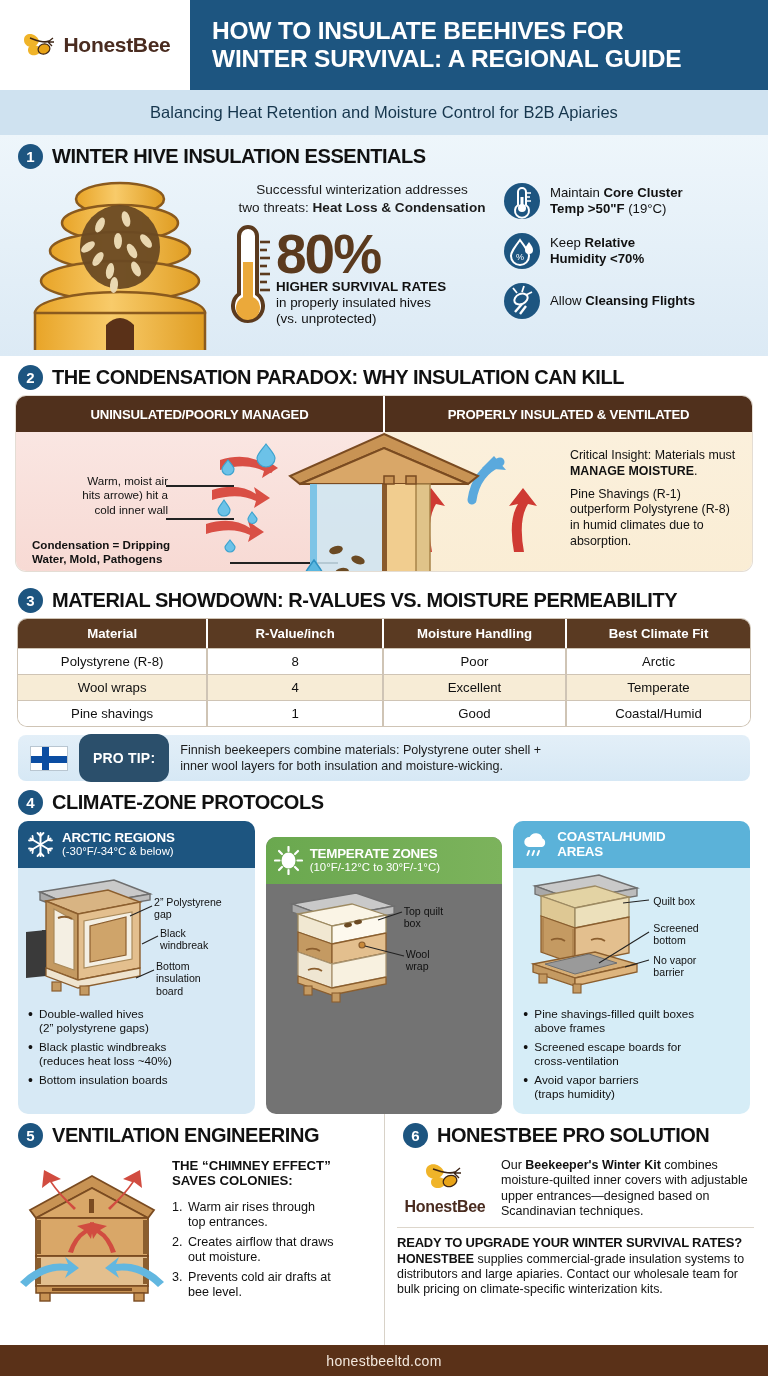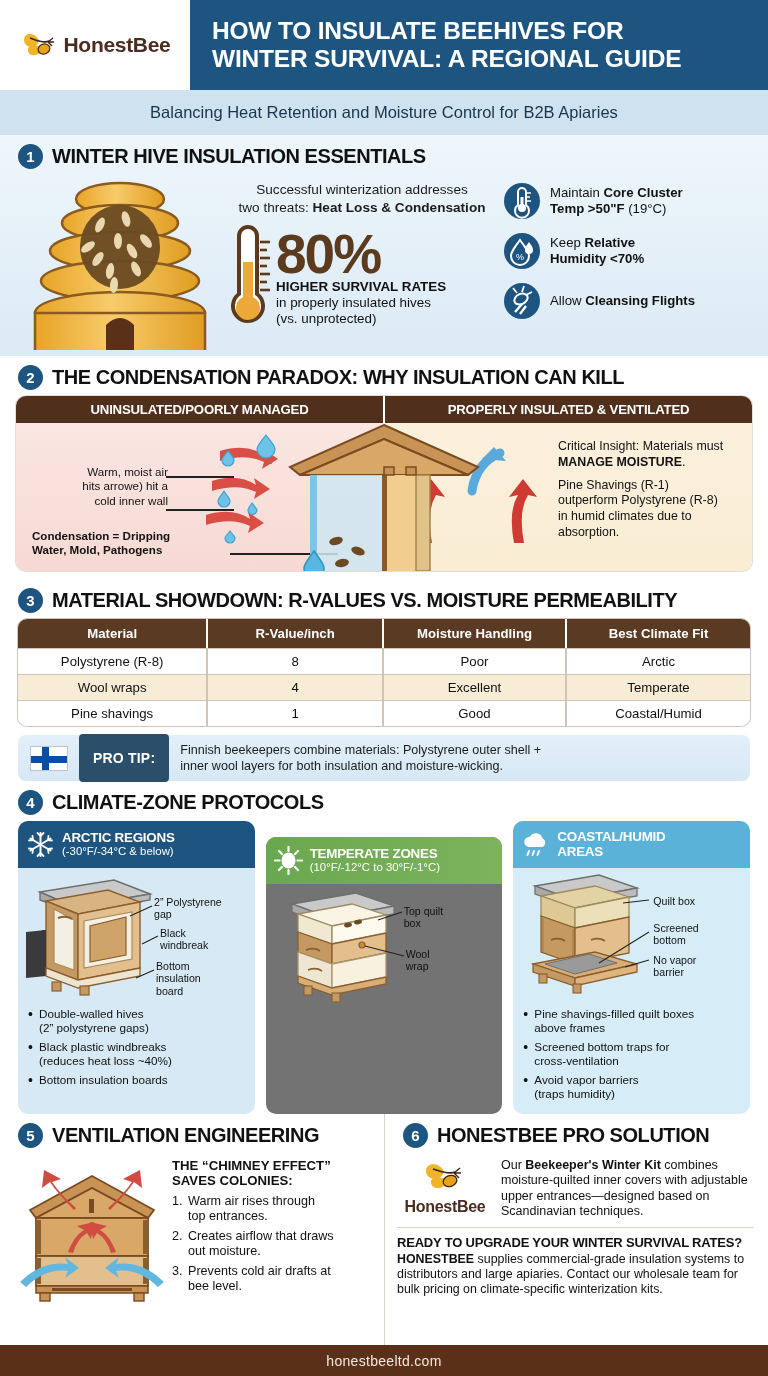--- a/index.html
+++ b/index.html
@@ -45,30 +45,30 @@
   .s1-right { flex: 1; padding-left: 6px; padding-top: 8px; display: flex; flex-direction: column; gap: 14px;}
   .kv { display: flex; align-items: center; gap: 10px; }
   .kv-icon { width: 36px; height: 36px; border-radius: 50%; background: #1d5580; flex: none; position: relative; }
   .kv-txt { font-size: 13.2px; line-height: 1.22; color: #111; }
   .kv-txt b { font-weight: bold; }
 
   
   .sec2 { background: #fff; }
   .diagram { margin: 0 16px 8px 16px; border-radius: 10px; overflow: hidden; position: relative; height: 175px;
              box-shadow: 0 0 0 1px #e4ddd4; }
-  .diag-head { display: flex; height: 27px; background: #50301c; }
+  .diag-head { display: flex; height: 36px; background: #50301c; }
   .diag-head div { flex: 1; color: #fff; font-size: 13.2px; font-weight: bold; display: flex;
                    align-items: center; justify-content: center; letter-spacing: -0.2px;}
   .diag-head .sep { flex: none; width: 2px; background: #fff; }
   .diag-body { height: 148px; display: flex; position: relative; }
   .diag-left { flex: 1; background: linear-gradient(180deg,#fae6e2 0%, #f7d9d3 100%); position: relative; }
   .diag-right { flex: 1; background: linear-gradient(180deg,#fbf0dc 0%, #faedd4 100%); position: relative; }
   .dlabel { position: absolute; font-size: 11.6px; line-height: 1.25; color: #111; }
   .dlabel.b { font-weight: bold; }
-  .dtext { position: absolute; right: 22px; top: 16px; width: 172px; font-size: 12.4px; line-height: 1.27; color: #111; }
+  .dtext { position: absolute; right: 10px; top: 16px; width: 172px; font-size: 12.4px; line-height: 1.27; color: #111; }
   .dtext p { margin-bottom: 7px; }
   .dtext b { font-weight: bold; }
 
   
   .sec3 { background: #fff; }
   table.mat { width: 732px; margin: 0 18px; border-collapse: separate; border-spacing: 0;
               border-radius: 9px; overflow: hidden; box-shadow: 0 0 0 1px #cfc4b5; }
   table.mat th { background: #5a3a22; color: #fff; font-size: 13.2px; font-weight: bold; padding: 7px 4px;
                  border-right: 2px solid #fff; }
   table.mat th:last-child { border-right: none; }
@@ -76,21 +76,21 @@
                  border-top: 1px solid #cfc4b5; color: #111; }
   table.mat td:last-child { border-right: none; }
   table.mat tr.alt td { background: #f7ecd6; }
   table.mat tr.wht td { background: #ffffff; }
   .protip { margin: 9px 18px 0 18px; height: 46px; border-radius: 8px;
             background: linear-gradient(180deg,#e3eff8 0%, #d6e8f5 100%);
             display: flex; align-items: center; padding: 0 12px; gap: 11px; }
   .fi-flag { width: 38px; height: 25px; position: relative; background: #fff; border: 1px solid #b9c6d1; flex: none; }
   .fi-flag .vb { position: absolute; left: 11px; top: 0; width: 7px; height: 100%; background: #0b4da2; }
   .fi-flag .hb { position: absolute; top: 9px; left: 0; width: 100%; height: 7px; background: #0b4da2; }
-  .pill { background: #2b4f6b; color: #fff; font-size: 14px; font-weight: bold; border-radius: 4px;
+  .pill { background: #2b4f6b; color: #fff; font-size: 14px; font-weight: bold; border-radius: 12px;
           padding: 16px 14px; flex: none; letter-spacing: 0.2px; text-align: center;}
   .protip-txt { font-size: 12.6px; line-height: 1.28; color: #1b1b1b; }
 
   
   .cards { display: flex; gap: 11px; padding: 0 18px; }
   .card { flex: 1; border-radius: 10px; overflow: hidden; display: flex; flex-direction: column; }
   .card.arctic { background: #d7e9f5; }
   .card.temperate { background: #737373; margin-top: 16px; }
   .card.coastal { background: #d6edf7; }
   .card-head { display: flex; align-items: center; gap: 7px; padding: 6px 8px; min-height: 47px; }
@@ -107,21 +107,21 @@
   .card li { font-size: 11.7px; line-height: 1.2; margin-bottom: 5px; padding-left: 11px; position: relative; color:#111; }
   .card li:before { content: "\2022"; position: absolute; left: 0; top: -1px; font-size: 14px; }
 
   
   .bottom { display: flex; flex: 1; }
   .b-left { width: 384px; position: relative; }
   .b-right { flex: 1; border-left: 1px solid #d8d2c8; position: relative; }
   .vent-body { display: flex; padding: 0 8px 0 12px; }
   .vent-art { width: 160px; height: 150px; position: relative; flex: none; }
   .vent-txt { flex: 1; padding-top: 4px; }
-  .vent-h { font-size: 13.2px; font-weight: bold; line-height: 1.15; margin-bottom: 5px; color:#111; }
+  .vent-h { font-size: 13.2px; font-weight: bold; line-height: 1.15; margin-bottom: 11px; color:#111; }
   .vent-txt ol { list-style: none; counter-reset: v; }
   .vent-txt li { counter-increment: v; font-size: 12.6px; line-height: 1.2; margin-bottom: 5px;
                  padding-left: 16px; position: relative; color: #111; }
   .vent-txt li:before { content: counter(v) "."; position: absolute; left: 0; }
   .pro-body { display: flex; gap: 8px; padding: 2px 14px 0 12px; }
   .pro-logo { width: 96px; flex: none; text-align: center; padding-top: 2px; }
   .pro-logo .lm { width: 46px; height: 40px; margin: 0 auto; position: relative; }
   .pro-logo .lt { font-size: 16px; font-weight: bold; color: #4a2c20; letter-spacing: -0.3px; }
   .pro-txt { font-size: 12.5px; line-height: 1.22; color: #111; padding-top: 2px; }
   .pro-txt b { font-weight: bold; }
@@ -585,21 +585,21 @@
                 <path d="M112 99 L136 92"></path>
             </g>
           </svg>
           <div class="cl" style="left:140px; top:27px;">Quilt box</div>
           <div class="cl" style="left:140px; top:54px;">Screened<br>bottom</div>
           <div class="cl" style="left:140px; top:86px;">No vapor<br>barrier</div>
         </div>
         <ul>
           <li style="white-space:pre-line">Pine shavings-filled quilt boxes
 above frames</li>
-          <li style="white-space:pre-line">Screened bottom traps for
+          <li style="white-space:pre-line">Screened escape boards for
 cross-ventilation</li>
           <li style="white-space:pre-line">Avoid vapor barriers
 (traps humidity)</li>
         </ul>
       </div>
     </div>
   </div>
 
   <div class="bottom">
     <div class="b-left">

